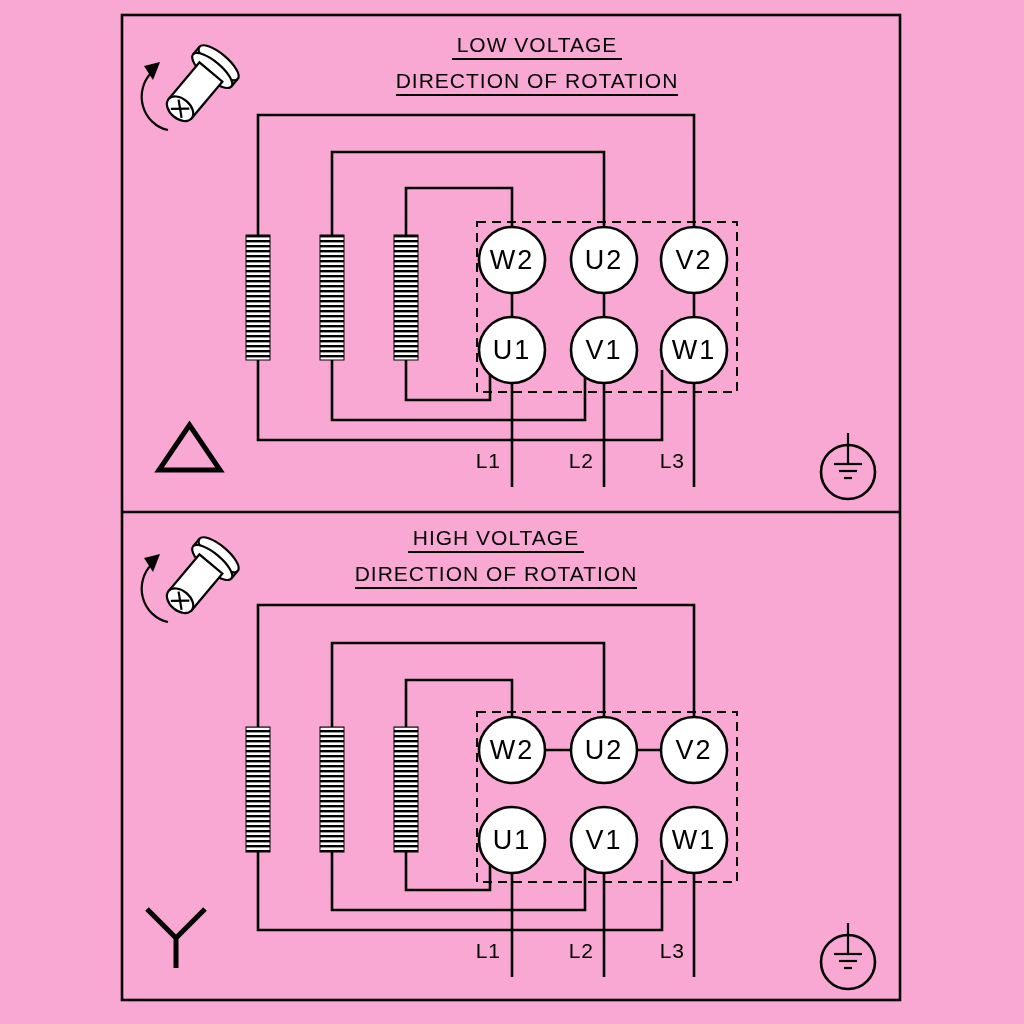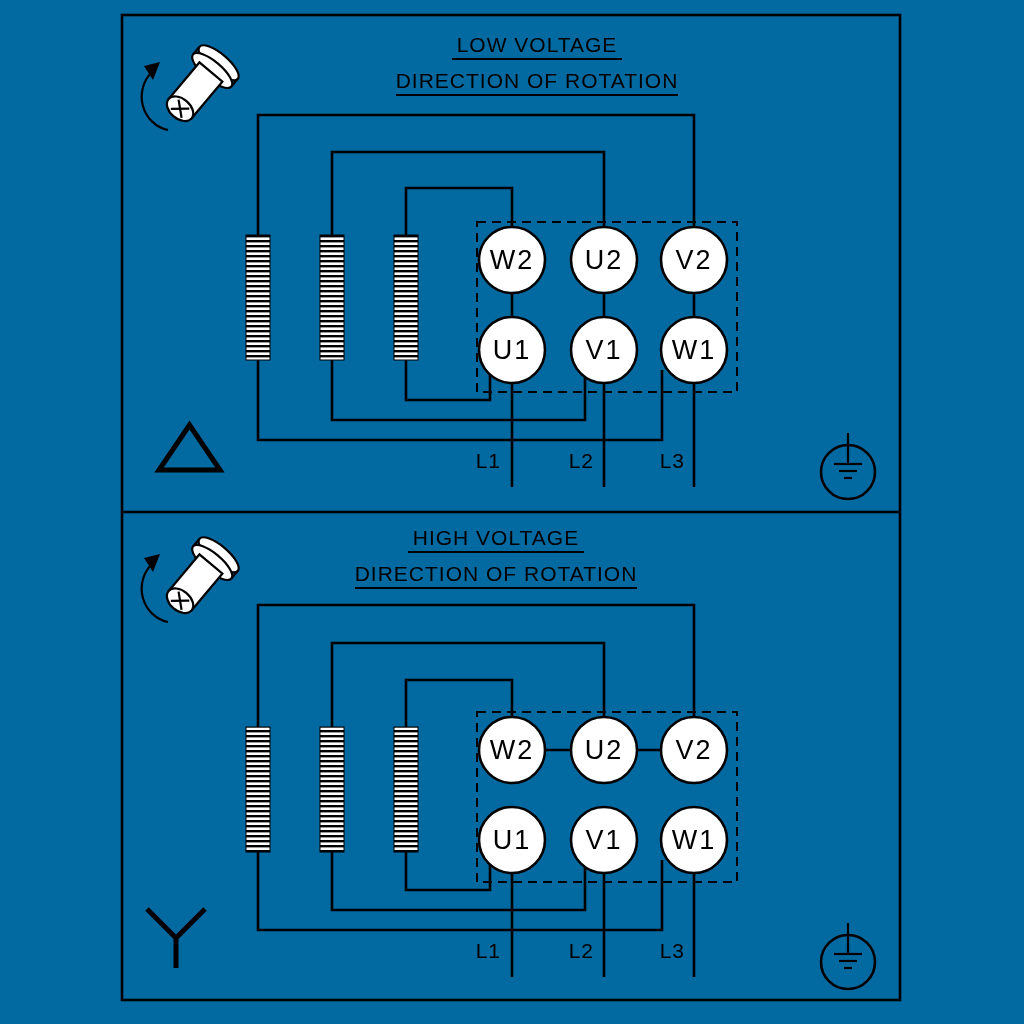--- a/index.html
+++ b/index.html
@@ -1,16 +1,16 @@
 <!DOCTYPE html>
 <html><head>
 <meta charset="utf-8">
 <style>
   html,body { margin:0; padding:0; background:#ffffff; }
-  .stage { width:1024px; height:1024px; position:relative; background:#0369a1; }
+  .stage { width:1024px; height:1024px; position:relative; background:#f9a8d4; }
   svg { display:block; }
   text { font-family:"Liberation Sans","DejaVu Sans",sans-serif; fill:#000; }
   .title  { font-size:21px; letter-spacing:1px; }
   .tlabel { font-size:27px; letter-spacing:2px; }
   .llabel { font-size:21px; letter-spacing:1px; }
   .w   { fill:none; stroke:#000; stroke-width:2.6; }
   .w1  { fill:none; stroke:#000; stroke-width:2.2; }
   .ul  { stroke:#000; stroke-width:2; }
   .dash{ fill:none; stroke:#000; stroke-width:2; stroke-dasharray:9 6; }
   .sym { fill:none; stroke:#000; stroke-width:5; stroke-linejoin:miter; }

